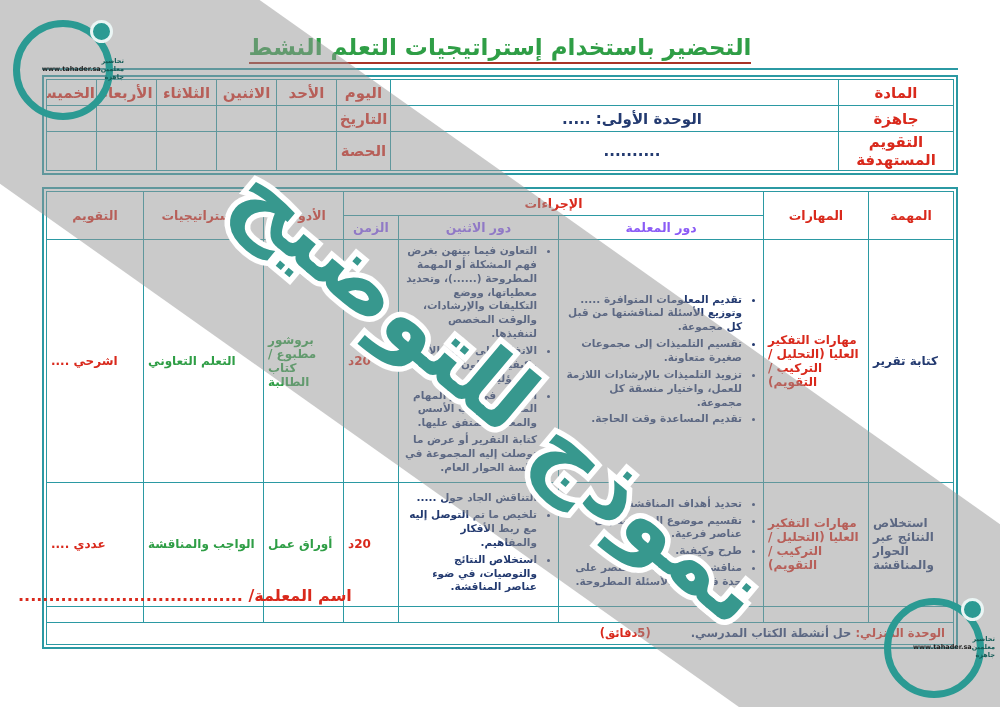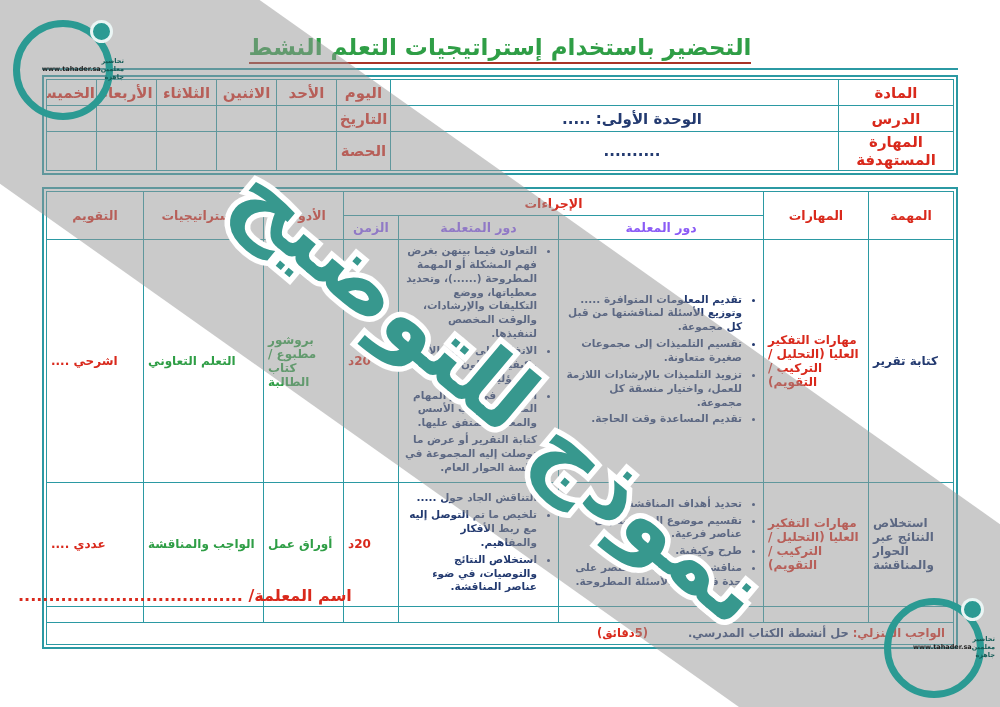--- a/index.html
+++ b/index.html
@@ -96,31 +96,31 @@
         <td class="lbl-red">المادة</td>
         <td class="txt-navy"></td>
         <td class="lbl-red">اليوم</td>
         <td class="lbl-red">الأحد</td>
         <td class="lbl-red">الاثنين</td>
         <td class="lbl-red">الثلاثاء</td>
         <td class="lbl-red">الأربعاء</td>
         <td class="lbl-red">الخميس</td>
       </tr>
       <tr>
-        <td class="lbl-red">الدرس</td>
+        <td class="lbl-red">جاهزة</td>
         <td class="txt-navy">الوحدة الأولى: .....</td>
         <td class="lbl-red">التاريخ</td>
         <td></td>
         <td></td>
         <td></td>
         <td></td>
         <td></td>
       </tr>
       <tr>
-        <td class="lbl-red">المهارة المستهدفة</td>
+        <td class="lbl-red">التقويم المستهدفة</td>
         <td class="txt-navy">..........</td>
         <td class="lbl-red">الحصة</td>
         <td></td>
         <td></td>
         <td></td>
         <td></td>
         <td></td>
       </tr>
     </tbody>
       </table>
@@ -142,21 +142,21 @@
           <tr>
         <th rowspan="2" class="hd-red">المهمة</th>
         <th rowspan="2" class="hd-red">المهارات</th>
         <th colspan="3" class="hd-red">الإجراءات</th>
         <th rowspan="2" class="hd-red">الأدوات</th>
         <th rowspan="2" class="hd-red">الإستراتيجيات</th>
         <th rowspan="2" class="hd-red">التقويم</th>
       </tr>
       <tr>
         <th class="hd-navy">دور المعلمة</th>
-        <th class="hd-navy">دور المتعلمة</th>
+        <th class="hd-navy">دور الاثنين</th>
         <th class="hd-navy">الزمن</th>
       </tr>
 
       <tr style="height:204px;">
         <td class="cell-center txt-navy">كتابة تقرير</td>
         <td class="cell-center lbl-red">مهارات التفكير العليا (التحليل / التركيب / التقويم)</td>
         <td class="roles">
           <ul>
                 <li>تقديم المعلومات المتوافرة ..... وتوزيع الأسئلة لمناقشتها من قبل كل مجموعة.</li>
                 <li>تقسيم التلميذات إلى مجموعات صغيرة متعاونة.</li>
@@ -208,21 +208,21 @@
             <td></td>
             <td></td>
             <td></td>
             <td></td>
             <td></td>
             <td></td>
       </tr>
 
       <tr class="hw-row">
         <td colspan="8">
-          <span class="lbl-red">الواجب المنزلي:</span><span class="txt-navy"> حل أنشطة الكتاب المدرسي. </span><span class="lbl-red">(5دقائق)</span>
+          <span class="lbl-red">الوحدة المنزلي:</span><span class="txt-navy"> حل أنشطة الكتاب المدرسي. </span><span class="lbl-red">(5دقائق)</span>
         </td>
       </tr>
     </tbody>
       </table>
   </div>
 </div>
 
 <div class="teacher-name">اسم المعلمة/ .....................................</div>
 
 <div class="gray-band"></div>

